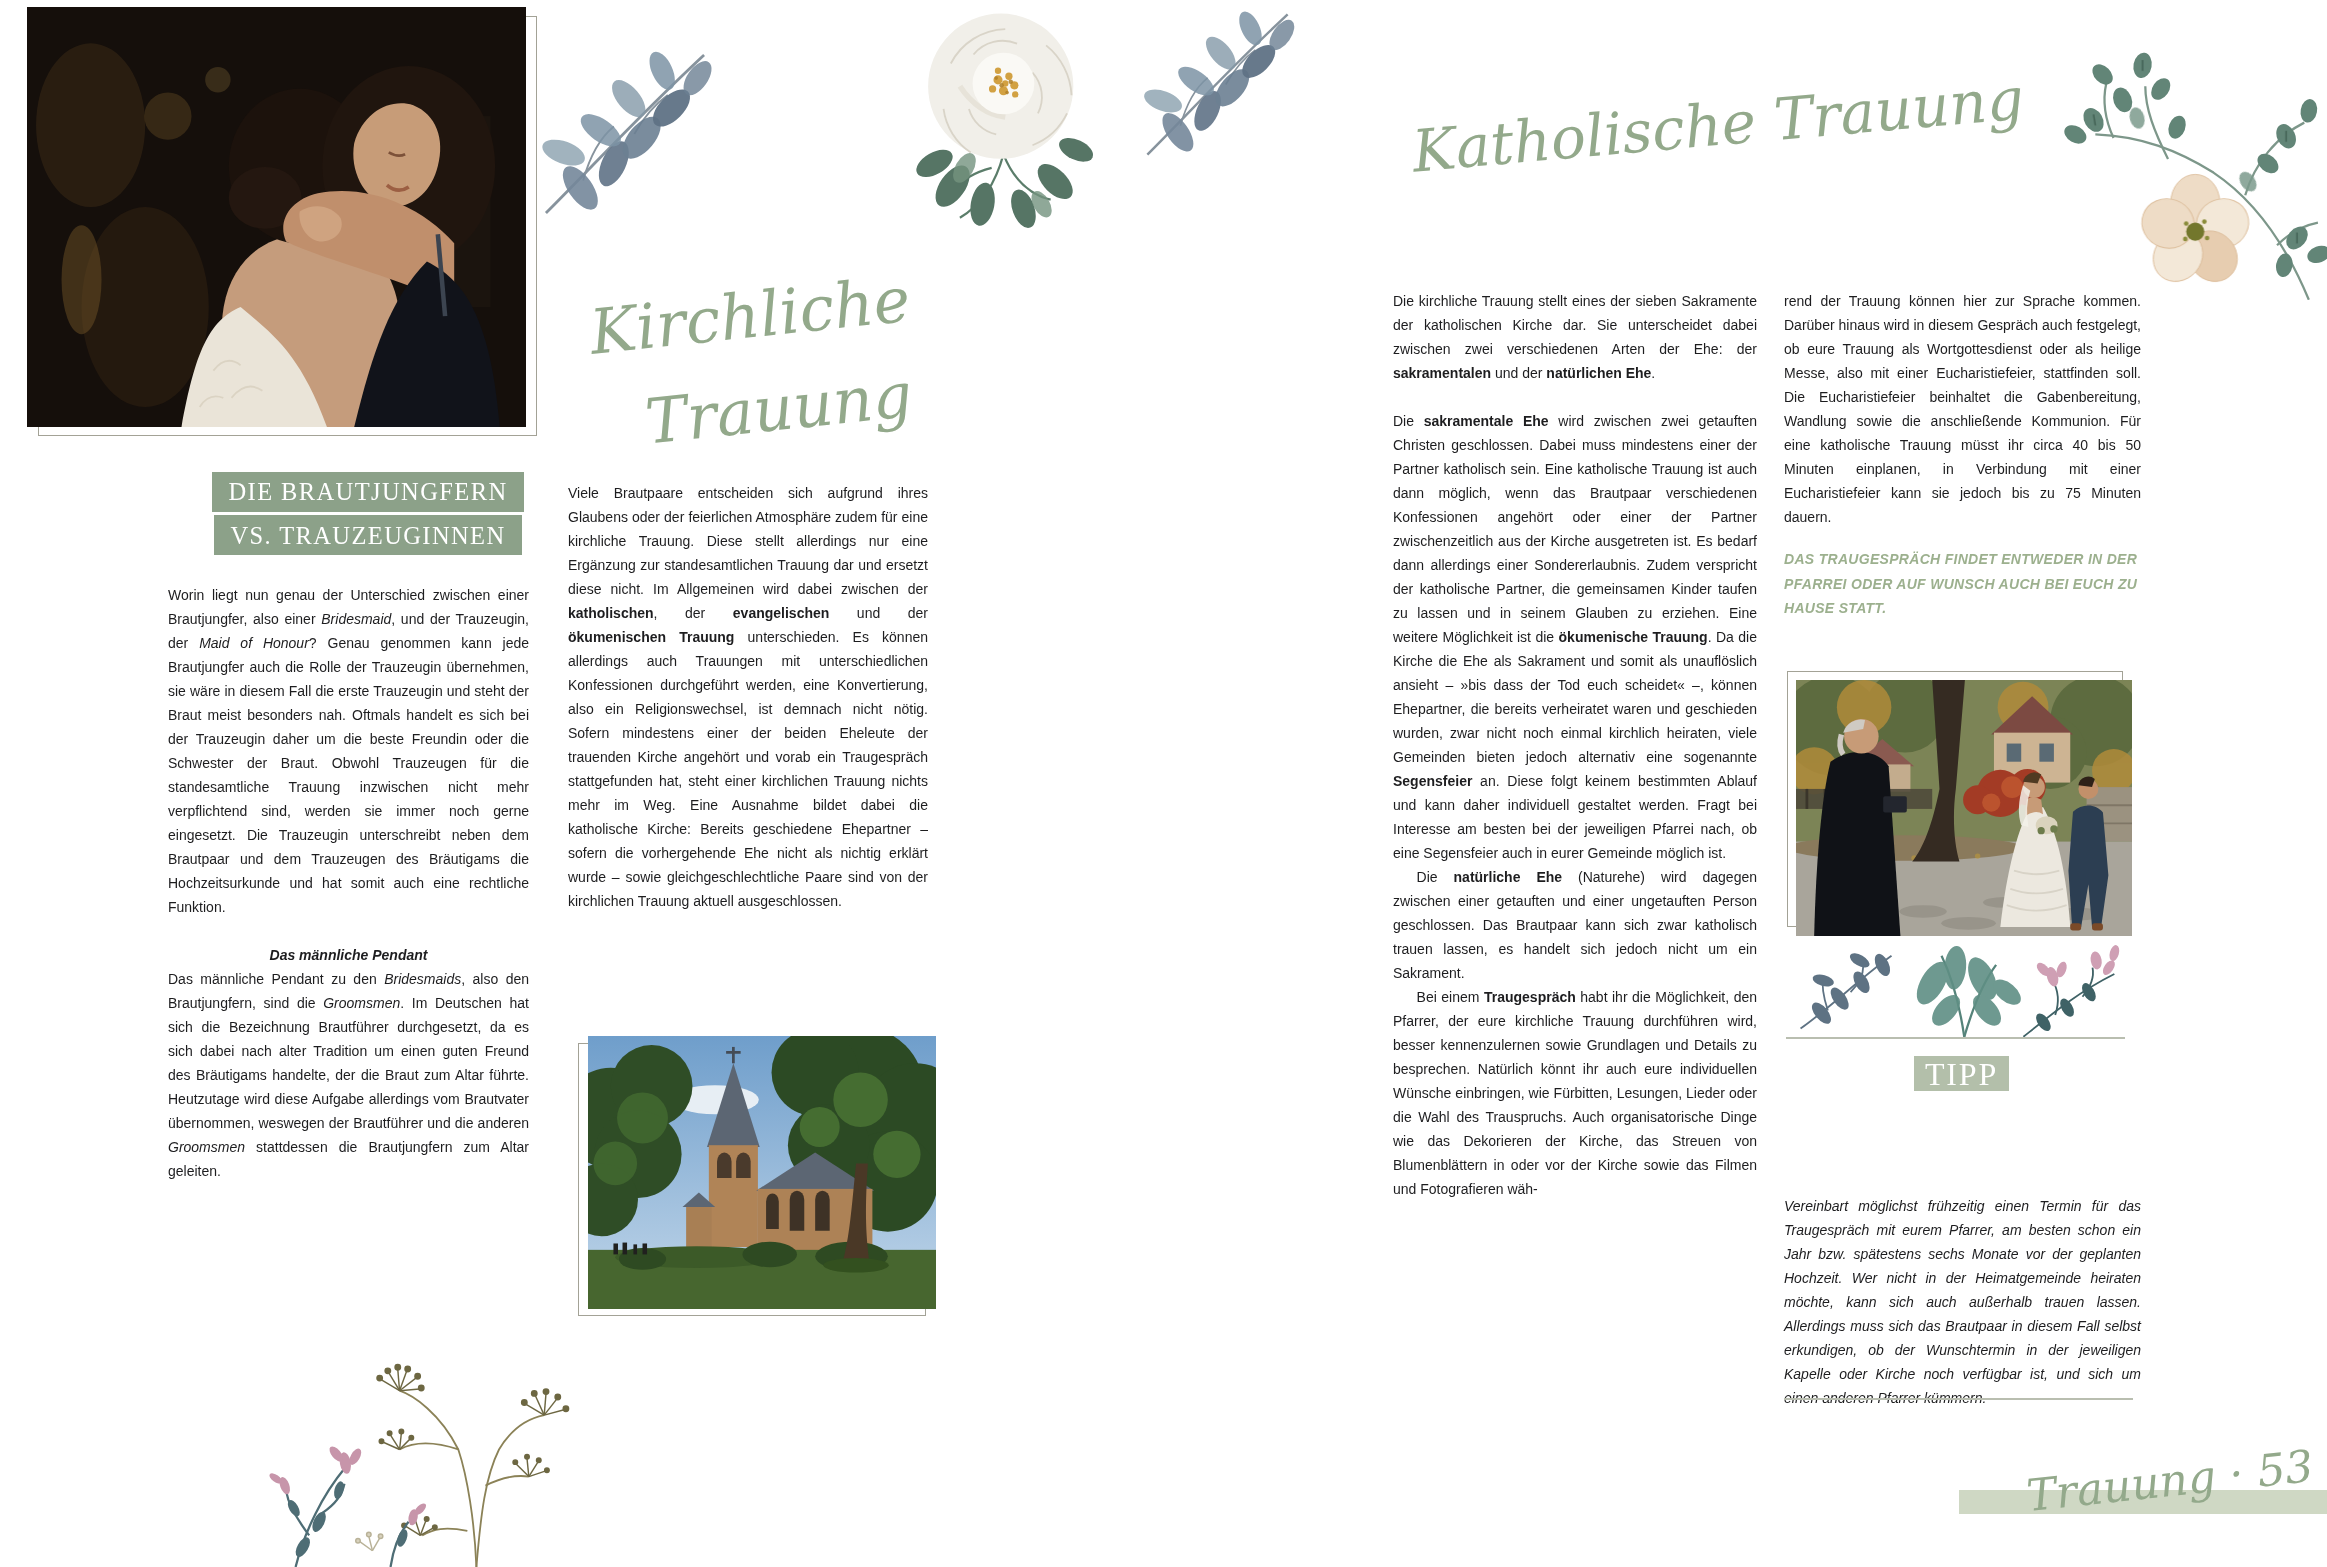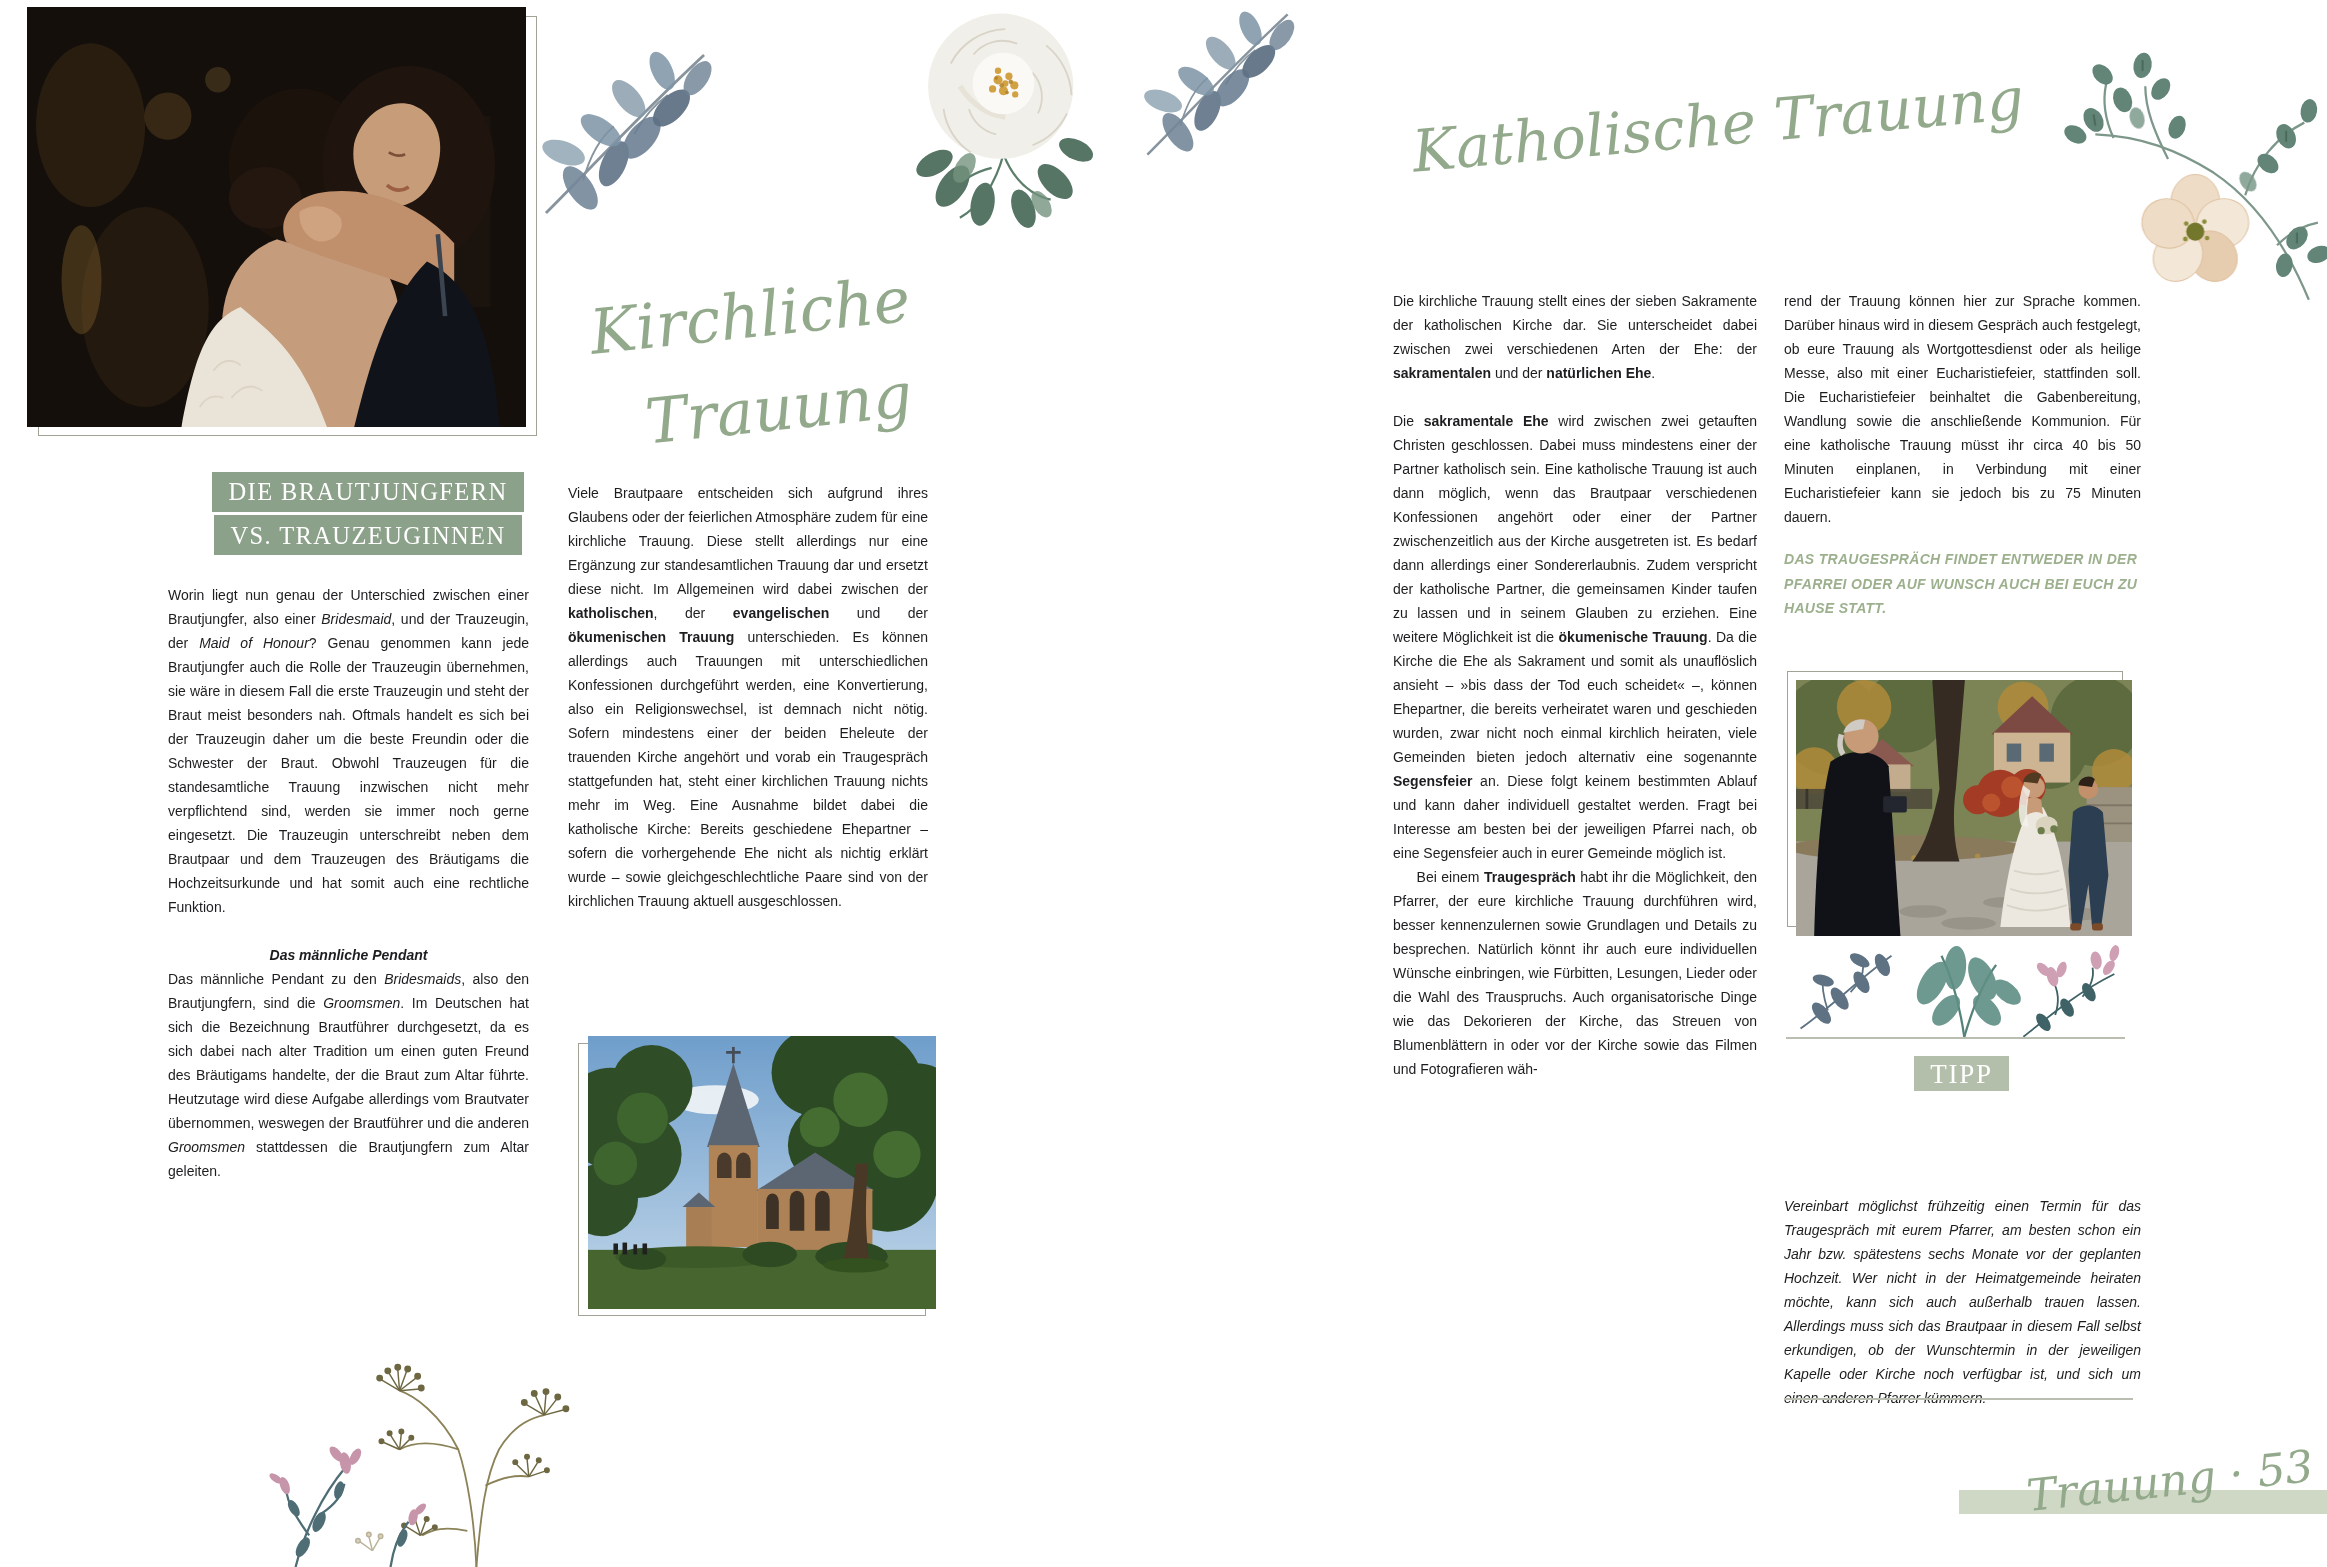--- a/index.html
+++ b/index.html
@@ -54,21 +54,21 @@
   .seg-b{font-weight:700;}
   .seg-i{font-style:italic;}
   .note{
     margin-top:18px !important;text-align:left;font-style:italic;font-weight:700;
     color:var(--sage-note,#9cb08e);letter-spacing:0.3px;line-height:24.5px;
   }
   
   .tip-box{
     position:absolute;left:1914px;top:1056px;width:95px;height:35px;
     background:var(--tip-bg,#b3bfaa);color:#fff;font-family:"Liberation Serif",serif;
-    font-size:27px;letter-spacing:1.8px;text-align:center;line-height:36px;
+    font-size:32px;letter-spacing:1.8px;text-align:center;line-height:36px;
   }
   .rule{position:absolute;height:1.8px;background:var(--rule,#b9beb0);}
   .rule-1{left:1786px;top:1037px;width:339px;}
   .rule-2{left:1784px;top:1398px;width:349px;}
   .footer-bar{position:absolute;left:1959px;top:1490px;width:368px;height:23.6px;background:var(--footer-bar,#cfd8c4);}
 </style>
 </head>
 <body>
 
 <div class="spread">
@@ -412,20 +412,21 @@
           <circle cx="140" cy="216" r="2.5"></circle>
           <circle cx="160" cy="214" r="2.5"></circle>
           <circle cx="163" cy="232" r="2.5"></circle>
           <circle cx="139" cy="233" r="2.5"></circle>
         </g>
     </svg>
 
     <div class="col col-r1">
       <p class="body-p"><span>Die kirchliche Trauung stellt eines der sieben Sakramente der katholischen Kirche dar. Sie unterscheidet dabei zwischen zwei verschiedenen Arten der Ehe: der </span><span class="seg-b">sakramentalen</span><span> und der </span><span class="seg-b">natürlichen Ehe</span><span>.</span></p>
       <p class="body-p mt"><span>Die </span><span class="seg-b">sakramentale Ehe</span><span> wird zwischen zwei getauften Christen geschlossen. Dabei muss mindestens einer der Partner katholisch sein. Eine katholische Trauung ist auch dann möglich, wenn das Brautpaar verschiedenen Konfessionen angehört oder einer der Partner zwischenzeitlich aus der Kirche ausgetreten ist. Es bedarf dann allerdings einer Sondererlaubnis. Zudem verspricht der katholische Partner, die gemeinsamen Kinder taufen zu lassen und in seinem Glauben zu erziehen. Eine weitere Möglichkeit ist die </span><span class="seg-b">ökumenische Trauung</span><span>. Da die Kirche die Ehe als Sakrament und somit als unauflöslich ansieht – »bis dass der Tod euch scheidet« –, können Ehepartner, die bereits verheiratet waren und geschieden wurden, zwar nicht noch einmal kirchlich heiraten, viele Gemeinden bieten jedoch alternativ eine sogenannte </span><span class="seg-b">Segensfeier</span><span> an. Diese folgt keinem bestimmten Ablauf und kann daher individuell gestaltet werden. Fragt bei Interesse am besten bei der jeweiligen Pfarrei nach, ob eine Segensfeier auch in eurer Gemeinde möglich ist.</span></p>
+      <p class="body-p indent"><span>Die </span><span class="seg-b">natürliche Ehe</span><span> (Naturehe) wird dagegen zwischen einer getauften und einer ungetauften Person geschlossen. Das Brautpaar kann sich zwar katholisch trauen lassen, es handelt sich jedoch nicht um ein Sakrament.</span></p>
       <p class="body-p indent"><span>Bei einem </span><span class="seg-b">Traugespräch</span><span> habt ihr die Möglichkeit, den Pfarrer, der eure kirchliche Trauung durchführen wird, besser kennenzulernen sowie Grundlagen und Details zu besprechen. Natürlich könnt ihr auch eure individuellen Wünsche einbringen, wie Fürbitten, Lesungen, Lieder oder die Wahl des Trauspruchs. Auch organisatorische Dinge wie das Dekorieren der Kirche, das Streuen von Blumenblättern in oder vor der Kirche sowie das Filmen und Fotografieren wäh-</span></p>
     </div>
 
     <div class="col col-r2">
       <p class="body-p">rend der Trauung können hier zur Sprache kommen. Darüber hinaus wird in diesem Gespräch auch festgelegt, ob eure Trauung als Wortgottesdienst oder als heilige Messe, also mit einer Eucharistiefeier, stattfinden soll. Die Eucharistiefeier beinhaltet die Gabenbereitung, Wandlung sowie die anschließende Kommunion. Für eine katholische Trauung müsst ihr circa 40 bis 50 Minuten einplanen, in Verbindung mit einer Eucharistiefeier kann sie jedoch bis zu 75 Minuten dauern.</p>
       <p class="note">DAS TRAUGESPRÄCH FINDET ENTWEDER IN DER PFARREI ODER AUF WUNSCH AUCH BEI EUCH ZU HAUSE STATT.</p>
     </div>
 
     <div class="photo ceremony-photo">
       <div class="frame-line"></div>

